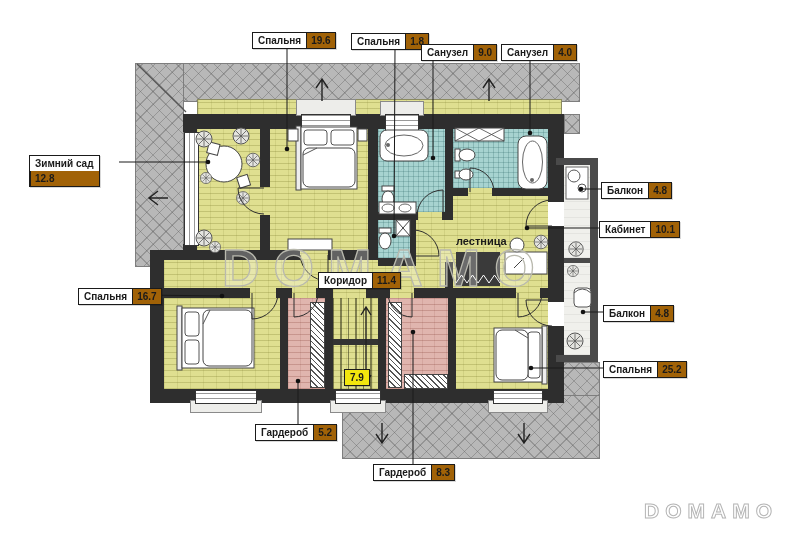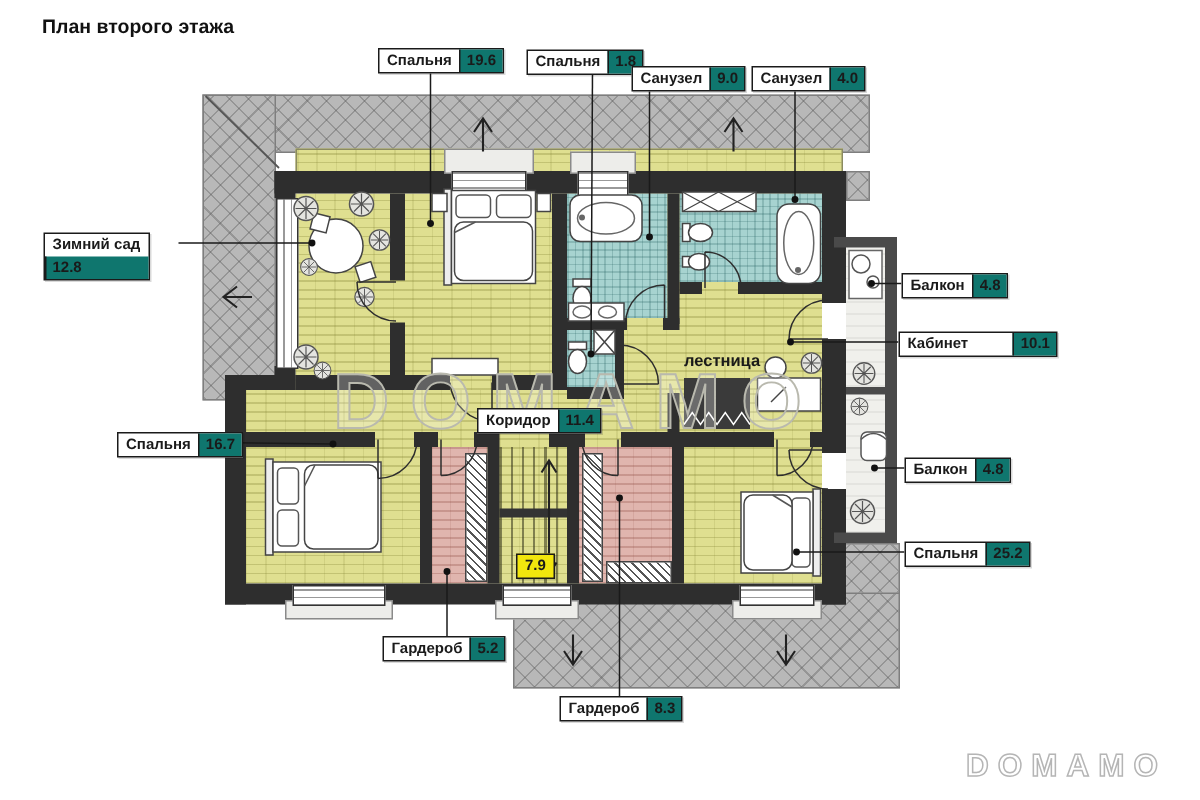--- a/index.html
+++ b/index.html
@@ -30,37 +30,36 @@
        background-image:repeating-linear-gradient(0deg,transparent 0 4px,#999 4px 5px);}
   .win-v{background:#fff;border:1px solid #333;z-index:45;
        background-image:repeating-linear-gradient(90deg,transparent 0 4px,#999 4px 5px);}
   .gap{background:#fff;z-index:45;}
   .sill{background:#ededea;border:1px solid #8a8a8a;z-index:44;}
   
   .chip{position:absolute;display:flex;align-items:stretch;border:1px solid #1a1a1a;background:#fff;
         font-weight:bold;font-size:10px;line-height:13px;color:#1a1a1a;z-index:60;white-space:nowrap;
         box-shadow:1px 1px 0 rgba(0,0,0,.15);}
   .chip .n{padding:1px 5px;}
-  .chip .v{padding:1px 4px;background:#0f766e;border-left:1px solid #1a1a1a;}
+  .chip .v{padding:1px 4px;background:#a16207;border-left:1px solid #1a1a1a;}
   .badge{position:absolute;border:1px solid #1a1a1a;background:#f2e60d;font-weight:bold;font-size:10px;
          line-height:13px;color:#1a1a1a;padding:1px 5px;z-index:60;box-shadow:1px 1px 0 rgba(0,0,0,.15);}
   .plainlabel{position:absolute;font-weight:bold;font-size:11px;color:#1a1a1a;z-index:58;}
   .title{position:absolute;left:28px;top:10px;font-weight:bold;font-size:13px;color:#111;z-index:60;}
   .wm{position:absolute;font-weight:bold;color:rgba(255,255,255,.25);z-index:55;
       -webkit-text-stroke:1.3px #b9b9ae;}
   .wm-center{left:222px;top:238px;font-size:52px;letter-spacing:14px;}
   .wm-corner{left:644px;top:499px;font-size:21px;letter-spacing:6px;-webkit-text-stroke:1px #b5b5b5;}
   svg.overlay{position:absolute;left:0;top:0;z-index:50;pointer-events:none;}
 </style>
 </head>
 <body>
 
 <div id="canvas">
 
-  <div class="title">План второго этажа</div>
 
   <div class="abs roof" style="left:135px;top:63px;width:443px;height:37px;z-index:8;"></div>
   <div class="abs roof" style="left:135px;top:63px;width:47px;height:202px;z-index:8;"></div>
   <div class="abs roof" style="left:564px;top:114px;width:14px;height:18px;z-index:8;"></div>
   <div class="abs roof" style="left:342px;top:393px;width:256px;height:64px;z-index:8;"></div>
   <div class="abs roof" style="left:561px;top:362px;width:37px;height:32px;z-index:8;"></div>
 
   <div class="abs floor-yellow" style="left:197px;top:99px;width:363px;height:15px;z-index:9;border:1px solid #8b8b60;"></div>
   <div class="abs floor-yellow" style="left:197px;top:129px;width:351px;height:131px;z-index:10;"></div>
   <div class="abs floor-yellow" style="left:164px;top:260px;width:384px;height:129px;z-index:10;"></div>
@@ -325,21 +324,21 @@
     <span class="v">4.0</span>
   </div>
   <div class="chip" style="left:29px;top:155px;flex-direction:column;">
     <span class="n">Зимний сад</span>
     <span class="v">12.8</span>
   </div>
   <div class="chip" style="left:601px;top:182px;">
     <span class="n">Балкон</span>
     <span class="v">4.8</span>
   </div>
-  <div class="chip" style="left:599px;top:221px;gap:25px;">
+  <div class="chip" style="left:599px;top:221px;">
     <span class="n">Кабинет</span>
     <span class="v">10.1</span>
   </div>
   <div class="chip" style="left:78px;top:288px;">
     <span class="n">Спальня</span>
     <span class="v">16.7</span>
   </div>
   <div class="chip" style="left:318px;top:272px;">
     <span class="n">Коридор</span>
     <span class="v">11.4</span>

